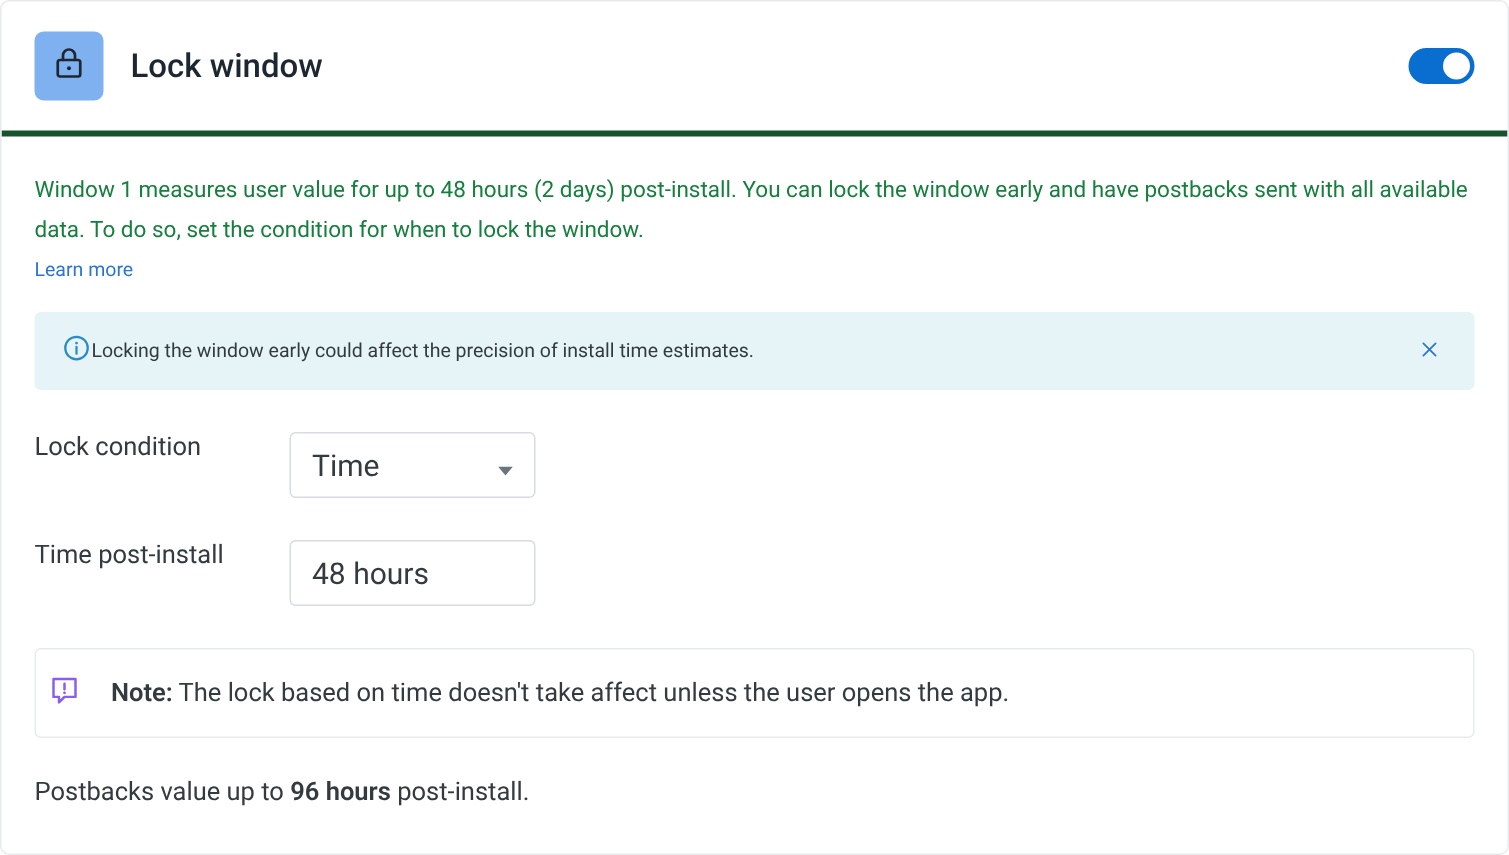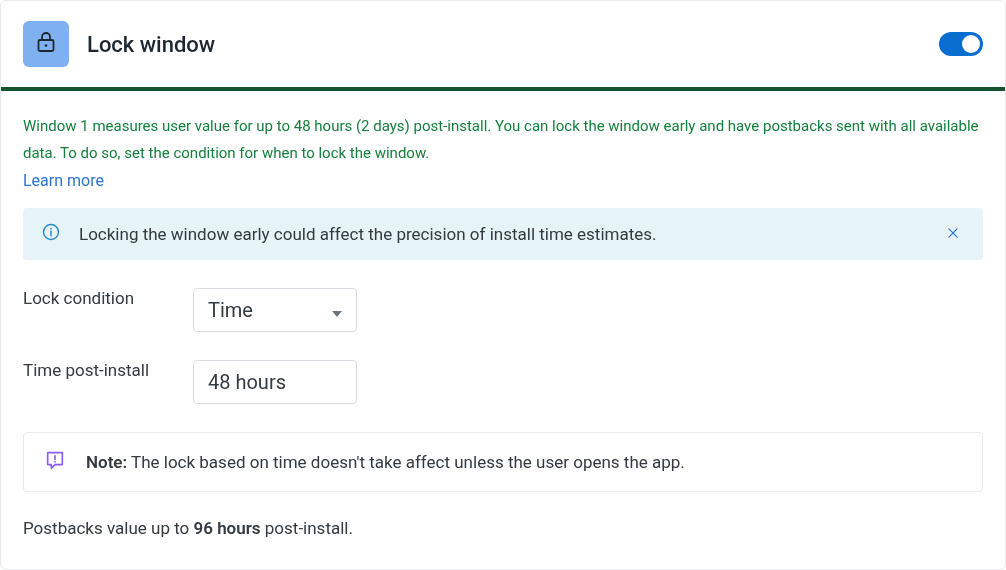--- a/index.html
+++ b/index.html
@@ -59,38 +59,37 @@
     .panel-body {
       padding: 22px 22px;
     }
     .desc {
       font-size: 15px;
       line-height: 27px;
       color: #15803d;
     }
     .learn-more {
       color: #2a75d1;
-      font-size: 16px;
+      font-size: 13px;
       line-height: 27px;
       cursor: pointer;
       display: inline-block;
     }
     .alert {
       margin-top: 14px;
       background: #e6f4f7;
       border-radius: 4px;
       padding: 14px 18px;
       display: flex;
       align-items: center;
     }
     .alert-text {
-      font-size: 17px;
+      font-size: 13px;
       color: #333a40;
       flex: 1;
-      margin-left: 18px;
     }
     .alert-close {
       width: 24px;
       height: 24px;
       display: flex;
       align-items: center;
       justify-content: center;
       cursor: pointer;
       color: #2a75d1;
     }
@@ -121,21 +120,21 @@
     .select-caret {
       position: absolute;
       right: 14px;
       top: 50%;
       transform: translateY(-50%);
     }
     .note-box {
       margin-top: 28px;
       border: 1px solid #e8eaed;
       border-radius: 4px;
-      padding: 16px 20px;
+      padding: 16px 8px;
       display: flex;
       align-items: center;
     }
     .note-text {
       font-size: 17px;
       color: #333a40;
       margin-left: 20px;
     }
     .note-text strong { font-weight: 600; }
     .summary {

